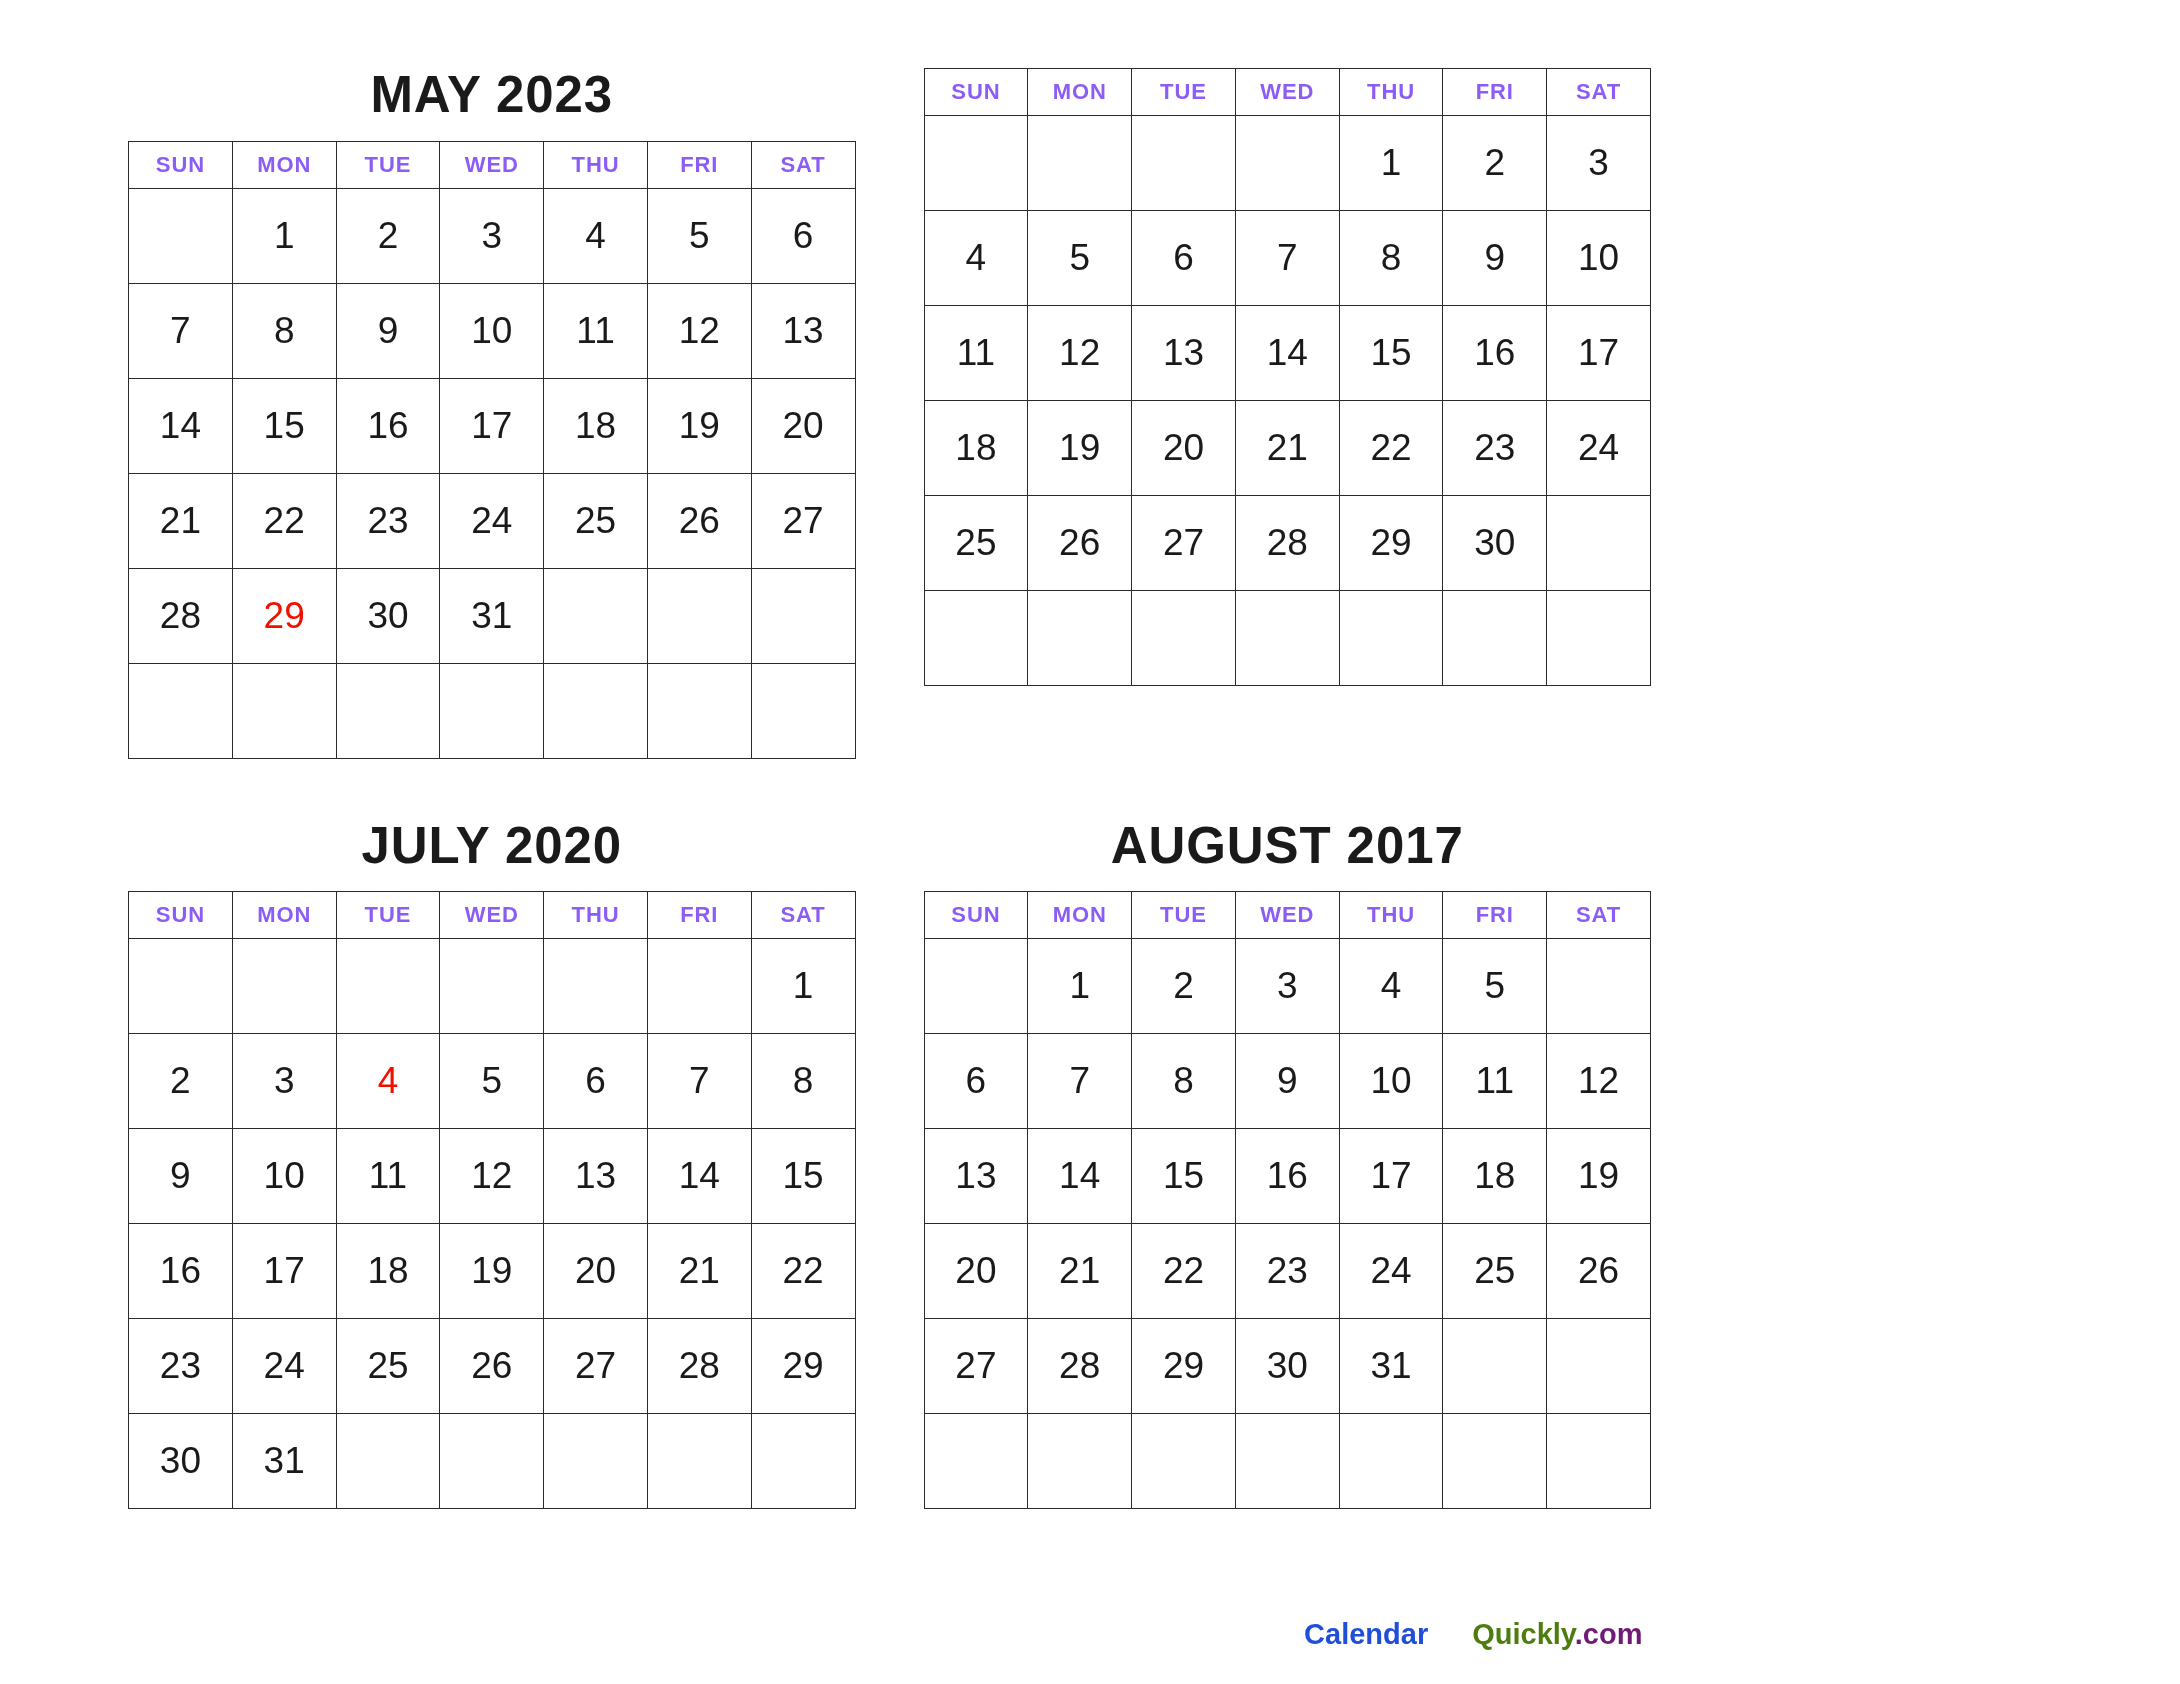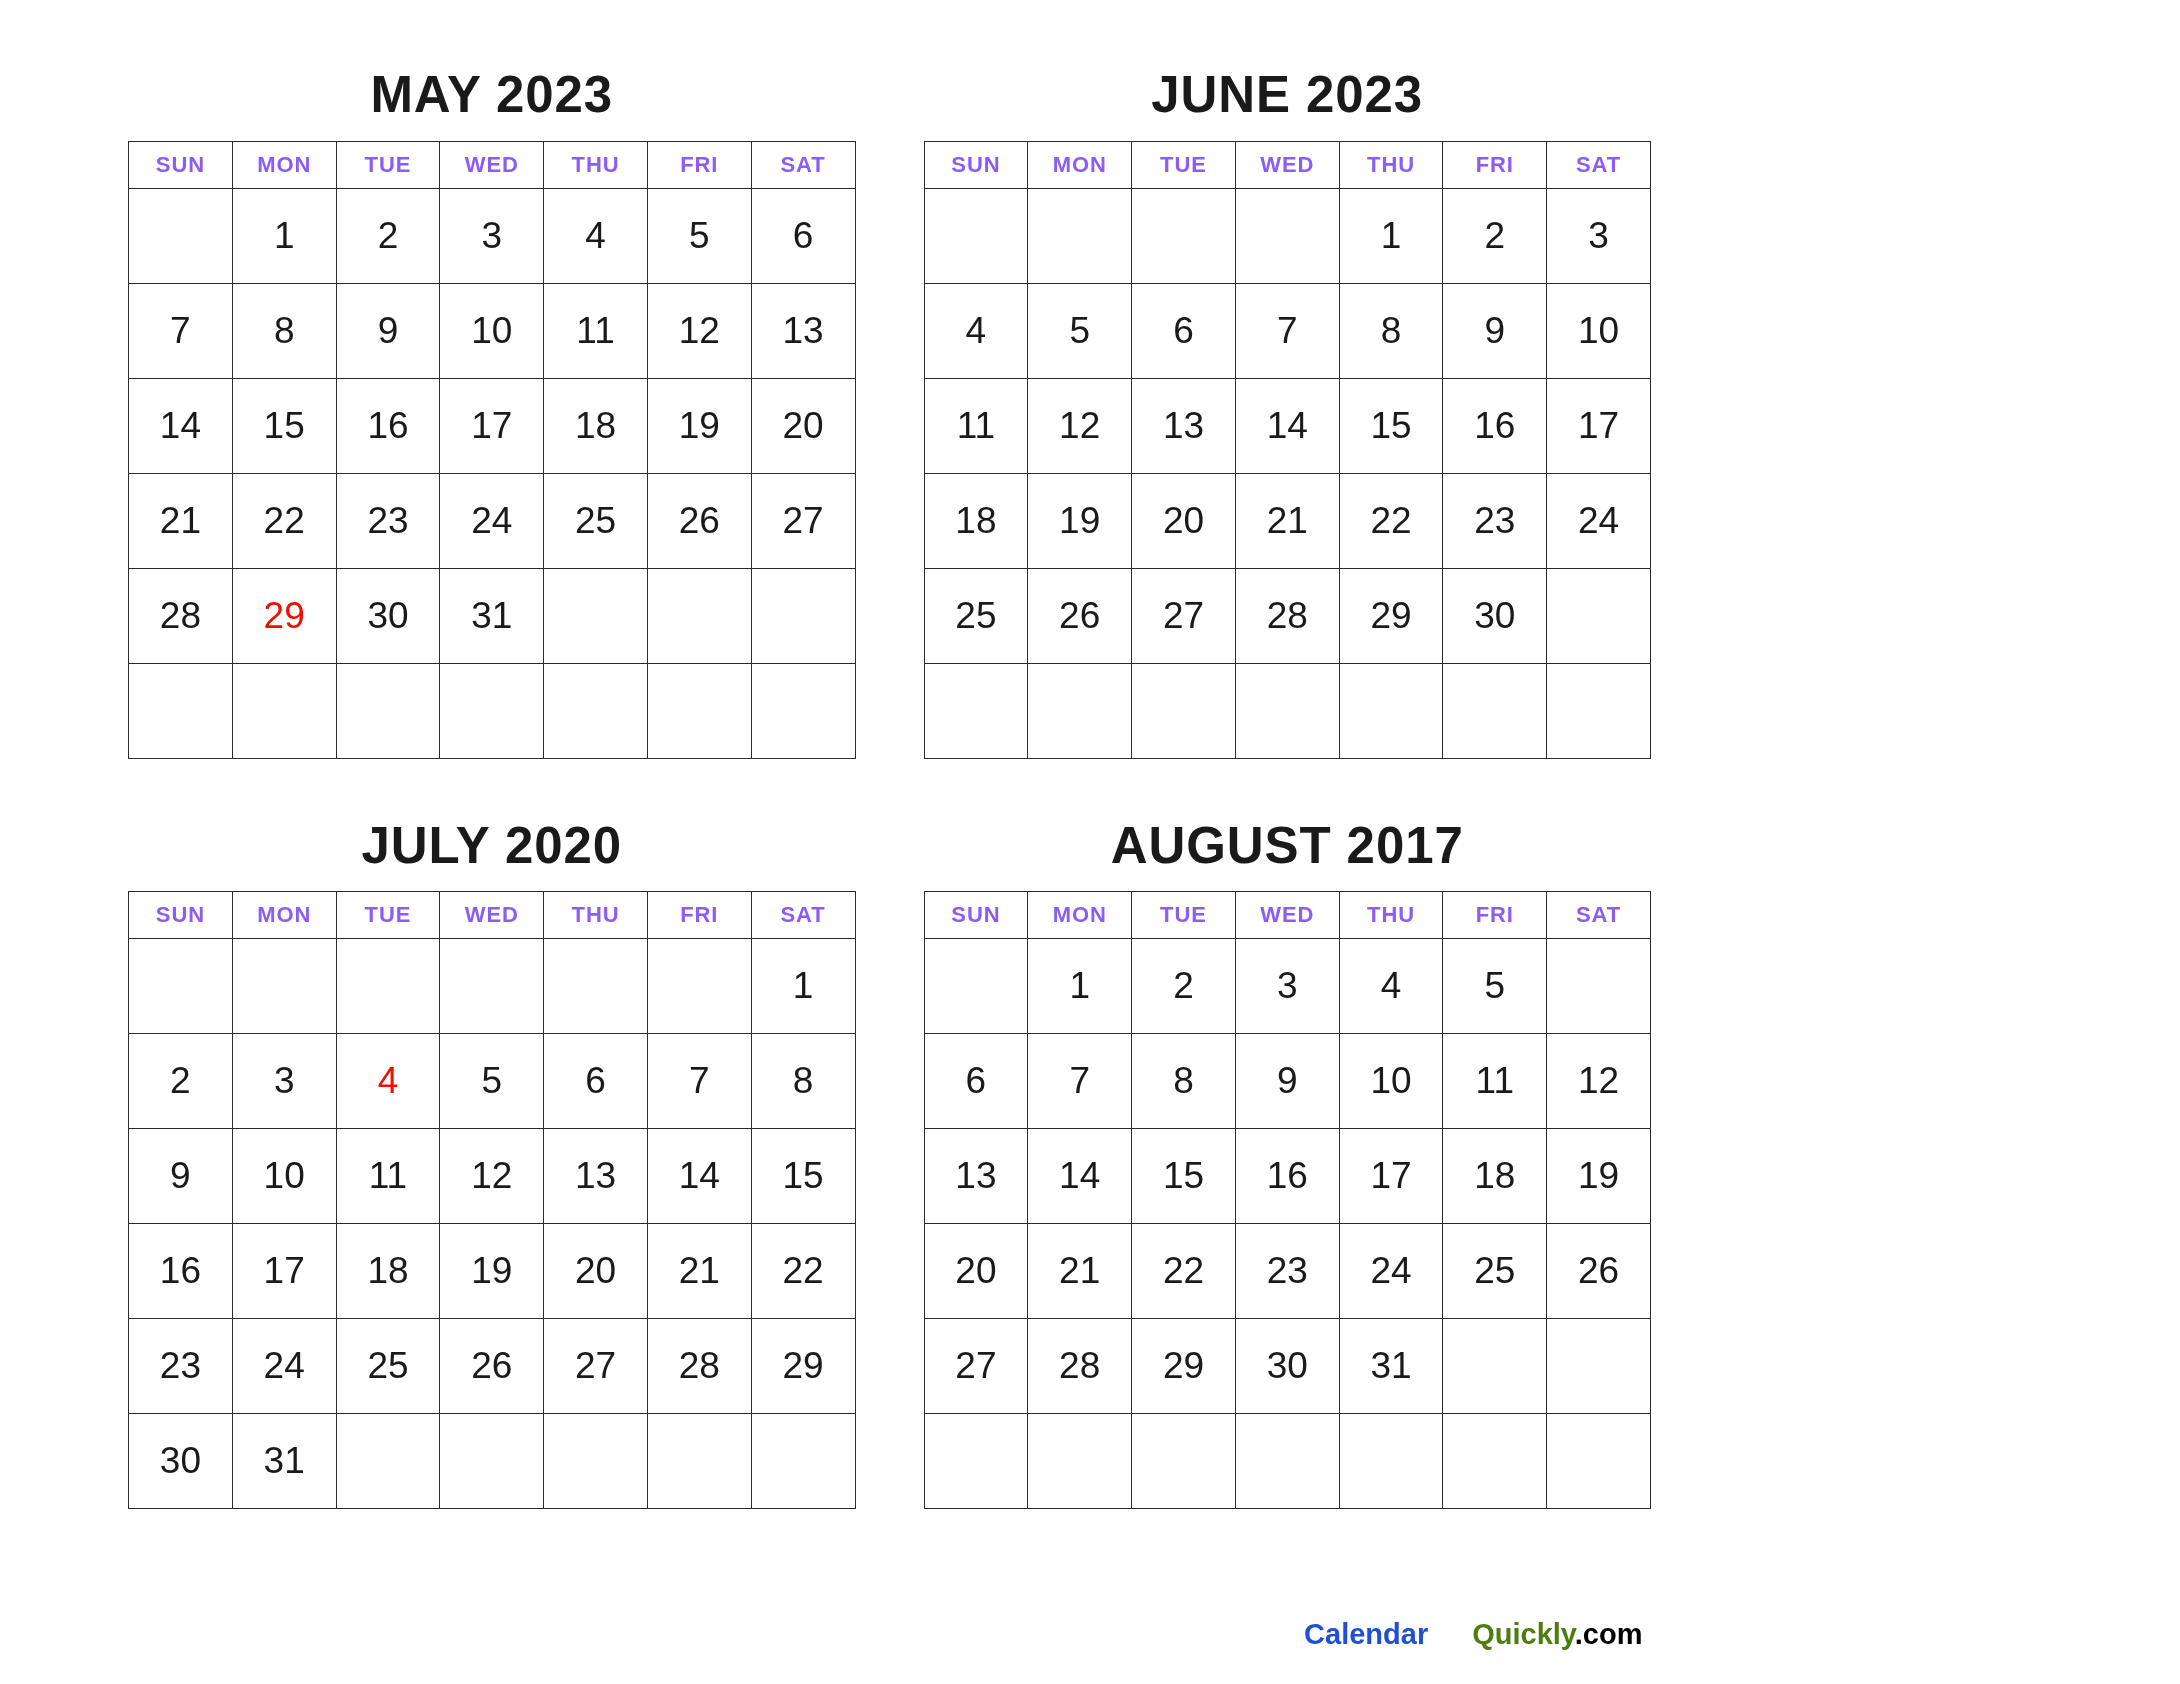--- a/index.html
+++ b/index.html
@@ -83,21 +83,21 @@
     padding-top: 25.6px;
     padding-right: 8.5px;
   }
   .brand {
     font-size: 29px;
     font-weight: bold;
     letter-spacing: 0px;
   }
   .brand .b1 { color: #1f4fd8; }
   .brand .b2 { color: #4d7c0f; margin-left: 44px; }
-  .brand .b3 { color: #000000; }
+  .brand .b3 { color: #701a75; }
 </style>
 </head>
 <body>
 
 <div class="page">
   <div class="grid" id="calendar-grid">
       <div class="month">
         <div class="month-title">MAY 2023</div>
         <table class="cal">
           <thead>
@@ -163,21 +163,20 @@
               <td class="empty"></td>
               <td class="empty"></td>
               <td class="empty"></td>
               <td class="empty"></td>
               <td class="empty"></td>
             </tr>
           </tbody>
         </table>
       </div>
       <div class="month">
-        <div class="month-title">JUNE 2023</div>
         <table class="cal">
           <thead>
             <tr>
               <th>SUN</th>
               <th>MON</th>
               <th>TUE</th>
               <th>WED</th>
               <th>THU</th>
               <th>FRI</th>
               <th>SAT</th>

